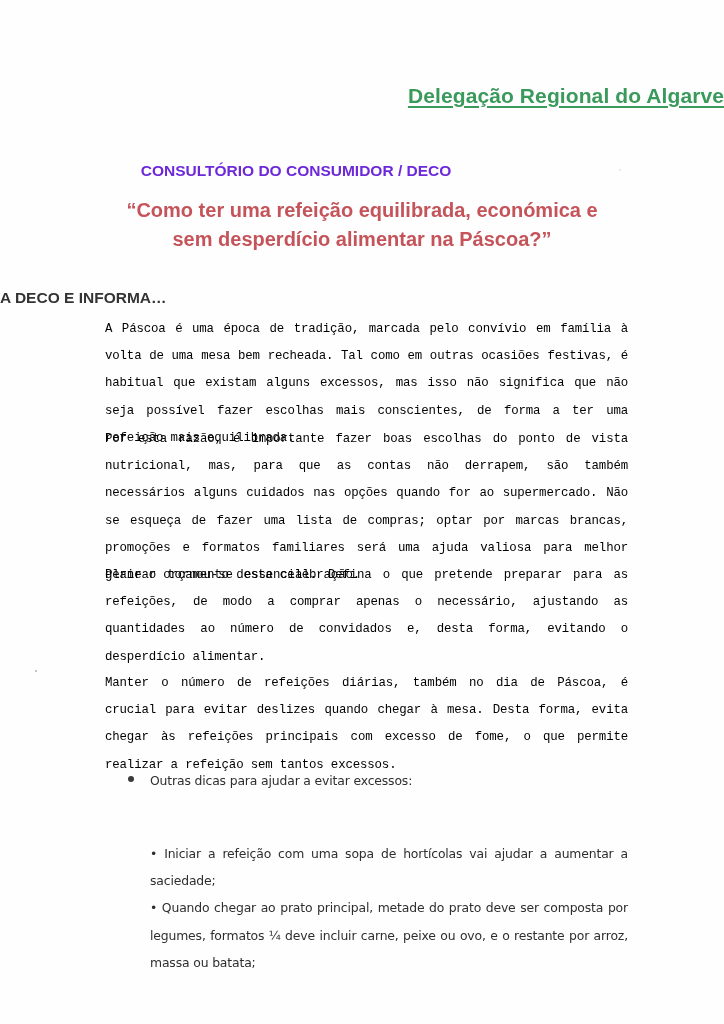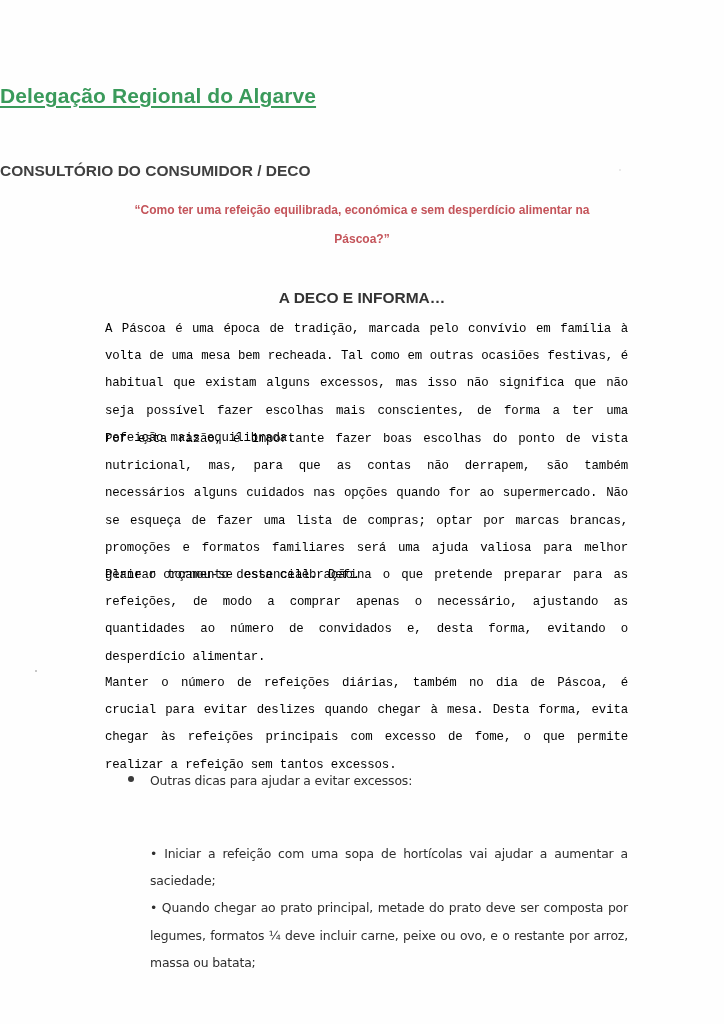--- a/index.html
+++ b/index.html
@@ -20,59 +20,58 @@
     left: 0; top: 0;
     width: 724px;
     height: 1024px;
     background: #fefefe;
   }
   .org-title {
     position: absolute;
     top: 84px;
     left: 0;
     width: 724px;
-    text-align: left;
+    text-align: right;
     font-family: "Liberation Sans", sans-serif;
     font-weight: bold;
     font-size: 21px;
     color: #3a9a5b;
     letter-spacing: 0.1px;
   }
   .org-title span {
     text-decoration: underline;
     text-decoration-thickness: 2px;
     text-underline-offset: 3px;
   }
   .section-title {
     position: absolute;
     top: 162px;
     left: 0;
     width: 592px;
-    text-align: left;
+    text-align: center;
     font-weight: bold;
     font-size: 15.5px;
-    color: #404040;
+    color: #6d28d9;
   }
   .question {
     position: absolute;
     top: 196px;
     left: 120px;
     width: 484px;
     text-align: center;
     font-weight: bold;
-    font-size: 12px;
+    font-size: 20px;
     line-height: 29px;
     color: #c4545a;
   }
   .subhead {
     position: absolute;
     top: 289px;
     left: 0;
     width: 724px;
-    text-align: center;
     font-weight: bold;
     font-size: 15.5px;
     color: #333333;
   }
   .body-text {
     position: absolute;
     left: 105px;
     width: 523px;
     font-family: Liberation Mono, monospace;
     font-size: 12.4px;

